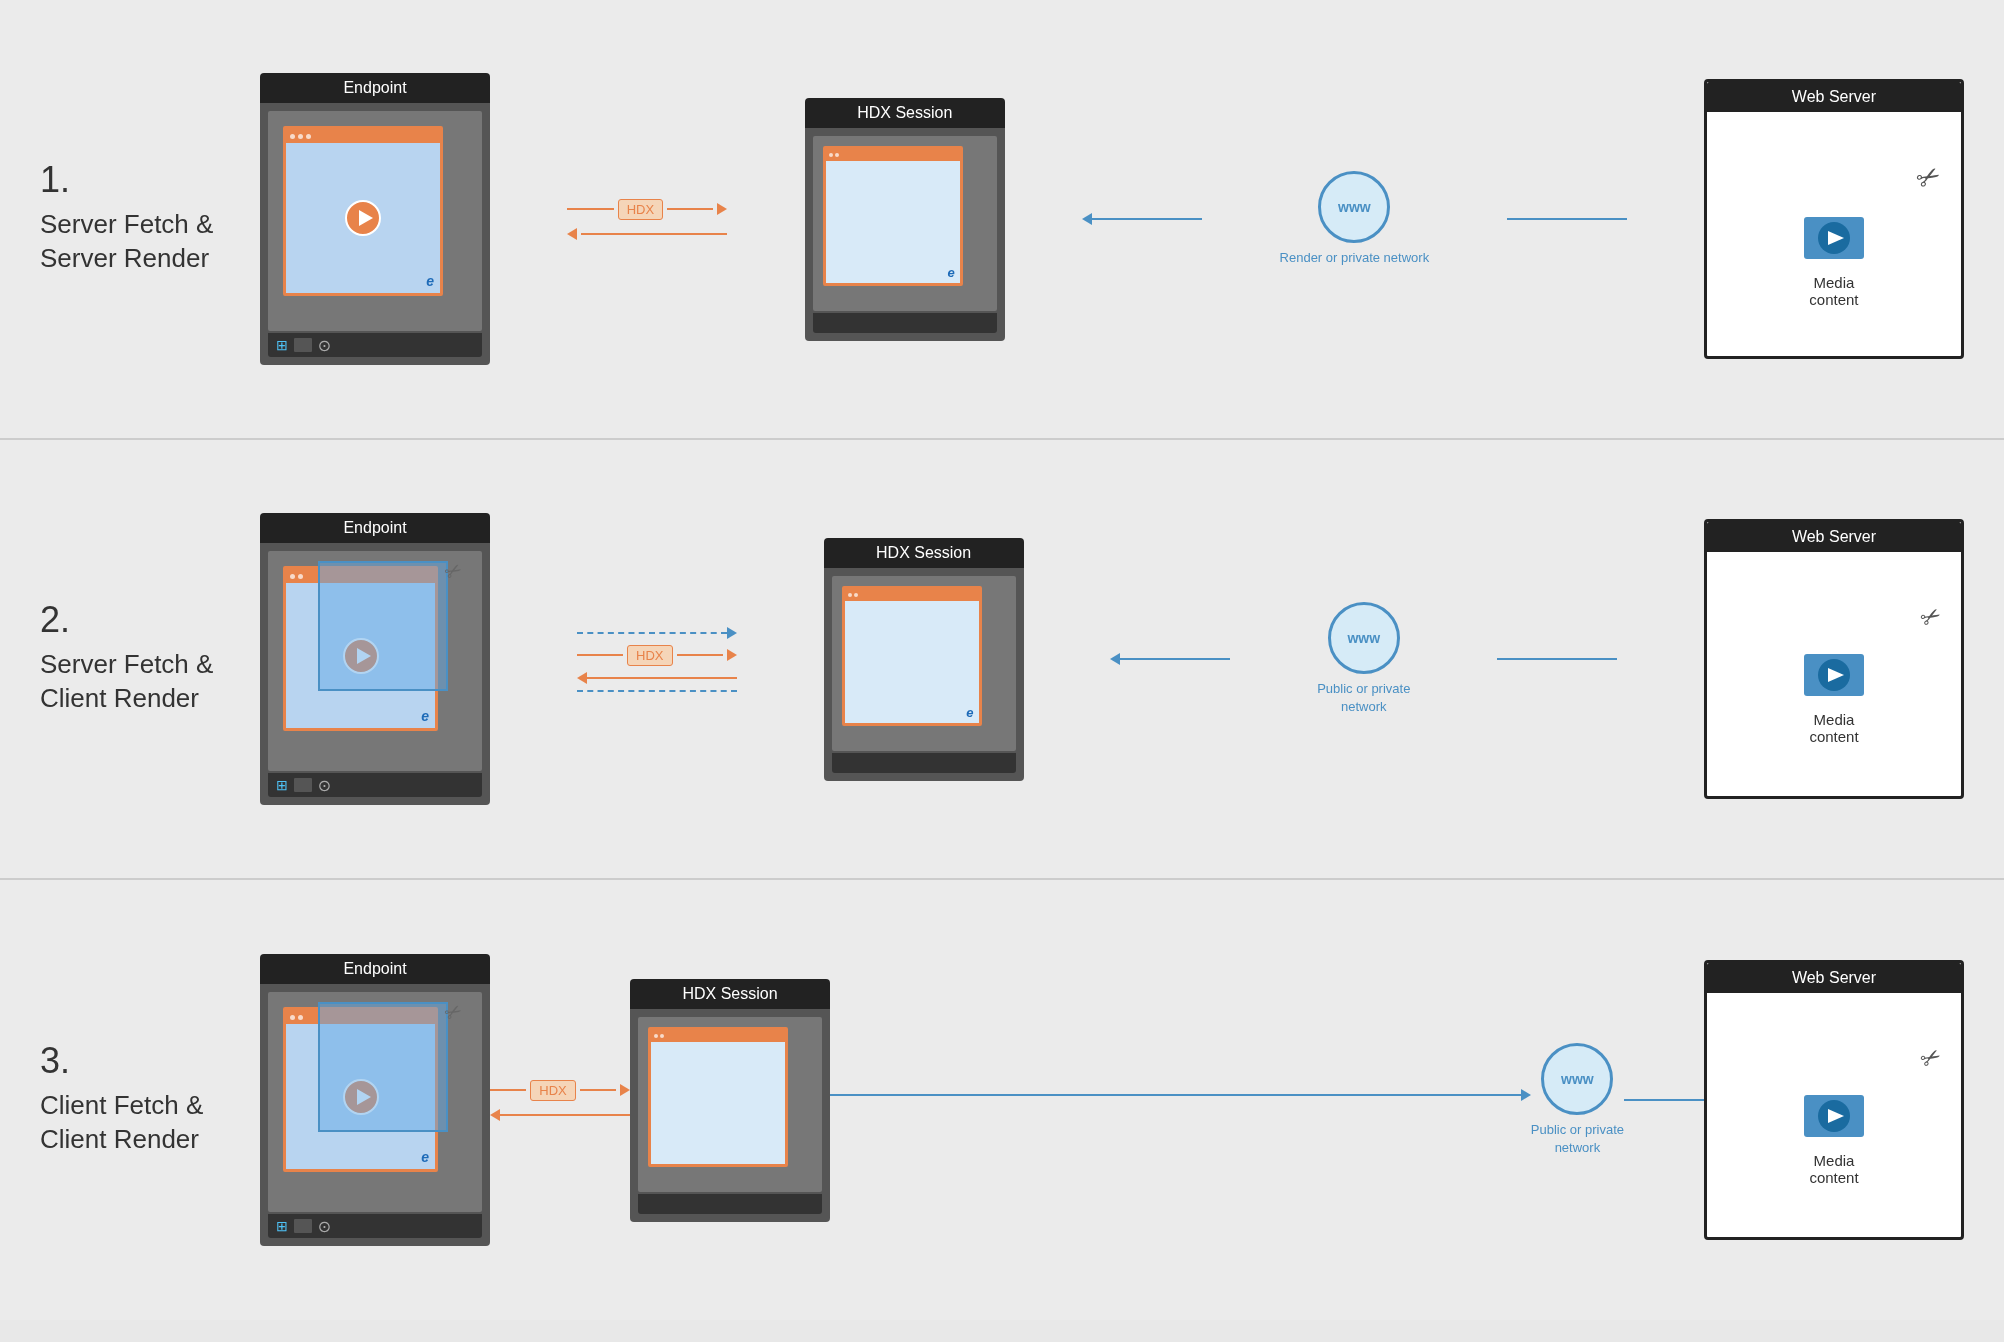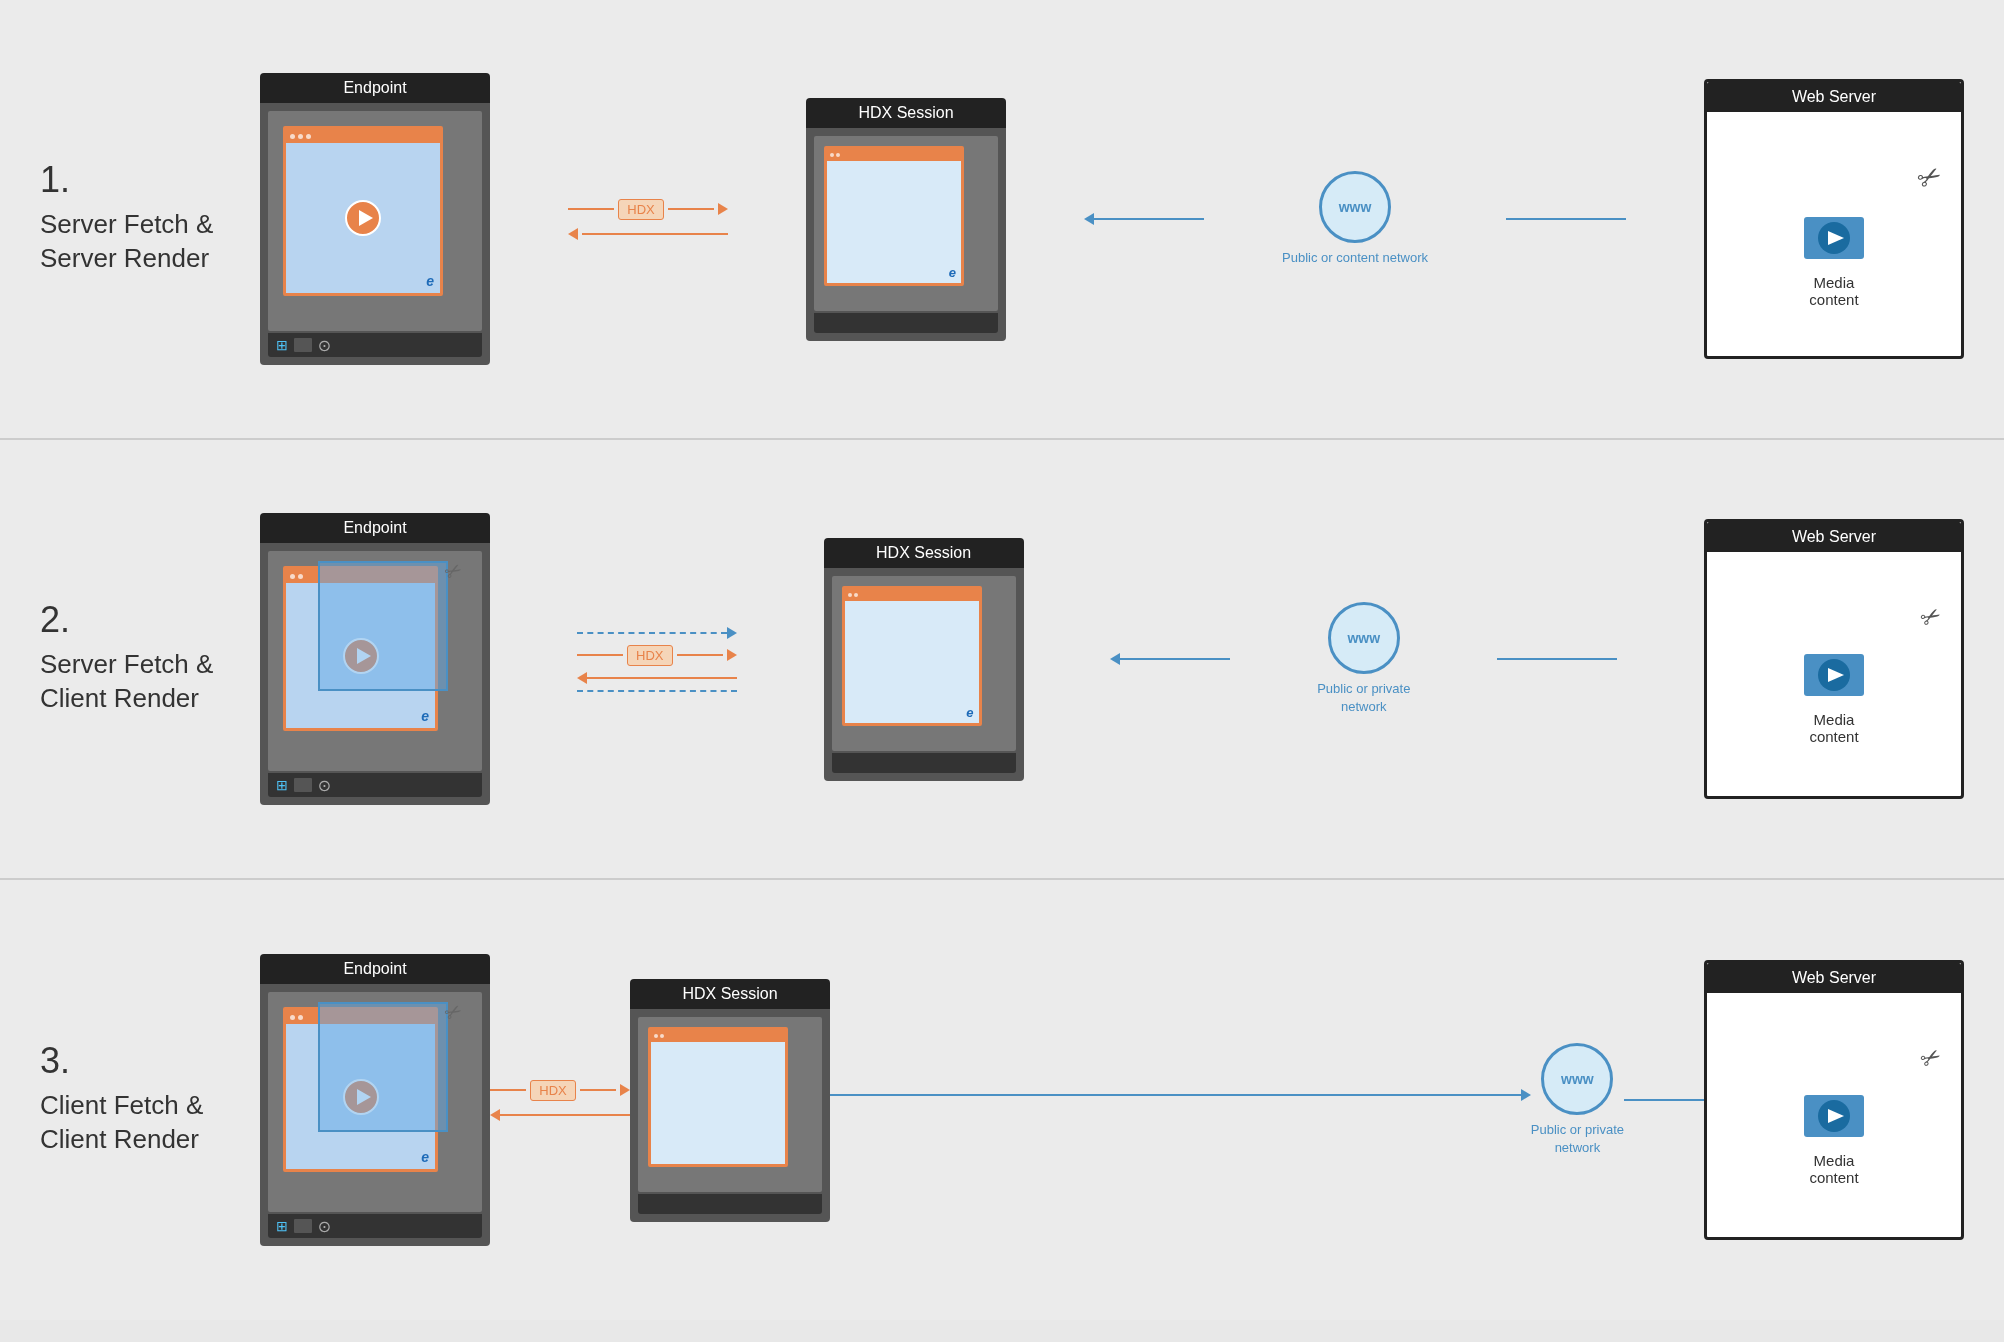--- a/index.html
+++ b/index.html
@@ -127,21 +127,21 @@
       <div style="display:flex;align-items:center;width:100%;">
         <div style="width:0;height:0;border-top:6px solid transparent;border-bottom:6px solid transparent;border-right:10px solid #4a90c4;"></div>
         <div style="height:2px;background:#4a90c4;flex:1;"></div>
       </div>
     </div>
 
     <div style="display:flex;flex-direction:column;align-items:center;gap:6px;flex-shrink:0;">
       <div style="width:72px;height:72px;border-radius:50%;border:3px solid #4a90c4;background:#d6ebf7;display:flex;align-items:center;justify-content:center;">
         <span style="font-size:14px;font-weight:bold;color:#4a90c4;">www</span>
       </div>
-      <div style="font-size:13px;color:#4a90c4;text-align:center;line-height:1.4;">Public or content
+      <div style="font-size:13px;color:#4a90c4;text-align:center;line-height:1.4;">Render or private
 network</div>
     </div>
 
     <div style="display:flex;align-items:center;width:120px;flex-shrink:0;">
       <div style="height:2px;background:#4a90c4;flex:1;"></div>
     </div>
 
     <div style="border:3px solid #222;border-radius:4px;background:white;flex-shrink:0;width:260px;min-height:280px;display:flex;flex-direction:column;">
       <div style="background:#222;color:white;font-size:16px;padding:6px 12px;text-align:center;border-radius:2px 2px 0 0;">Web Server</div>
       <div style="flex:1;display:flex;flex-direction:column;align-items:center;justify-content:center;padding:20px;gap:10px;">

